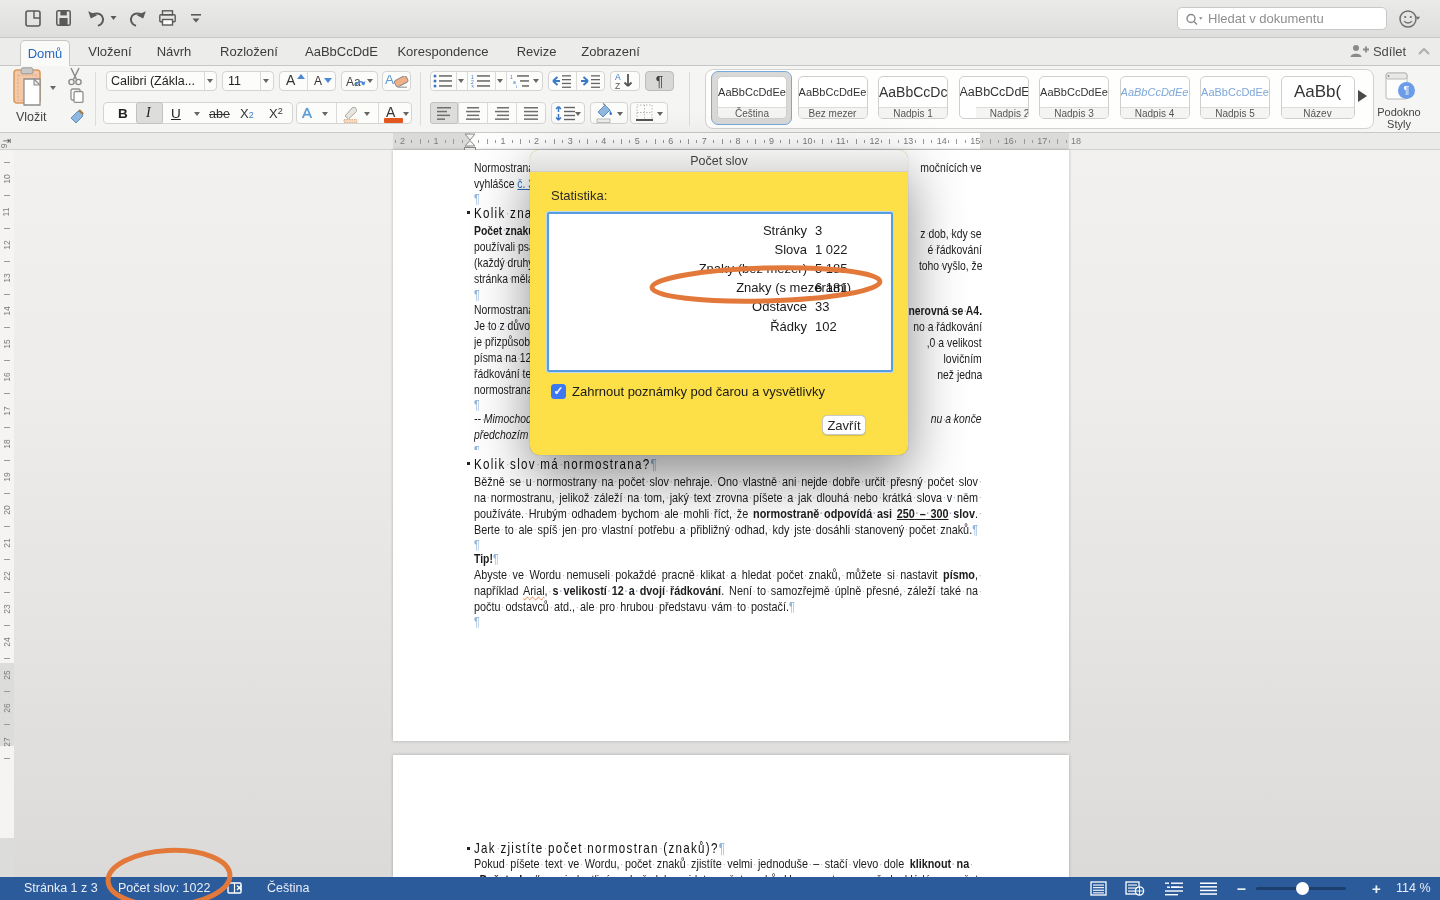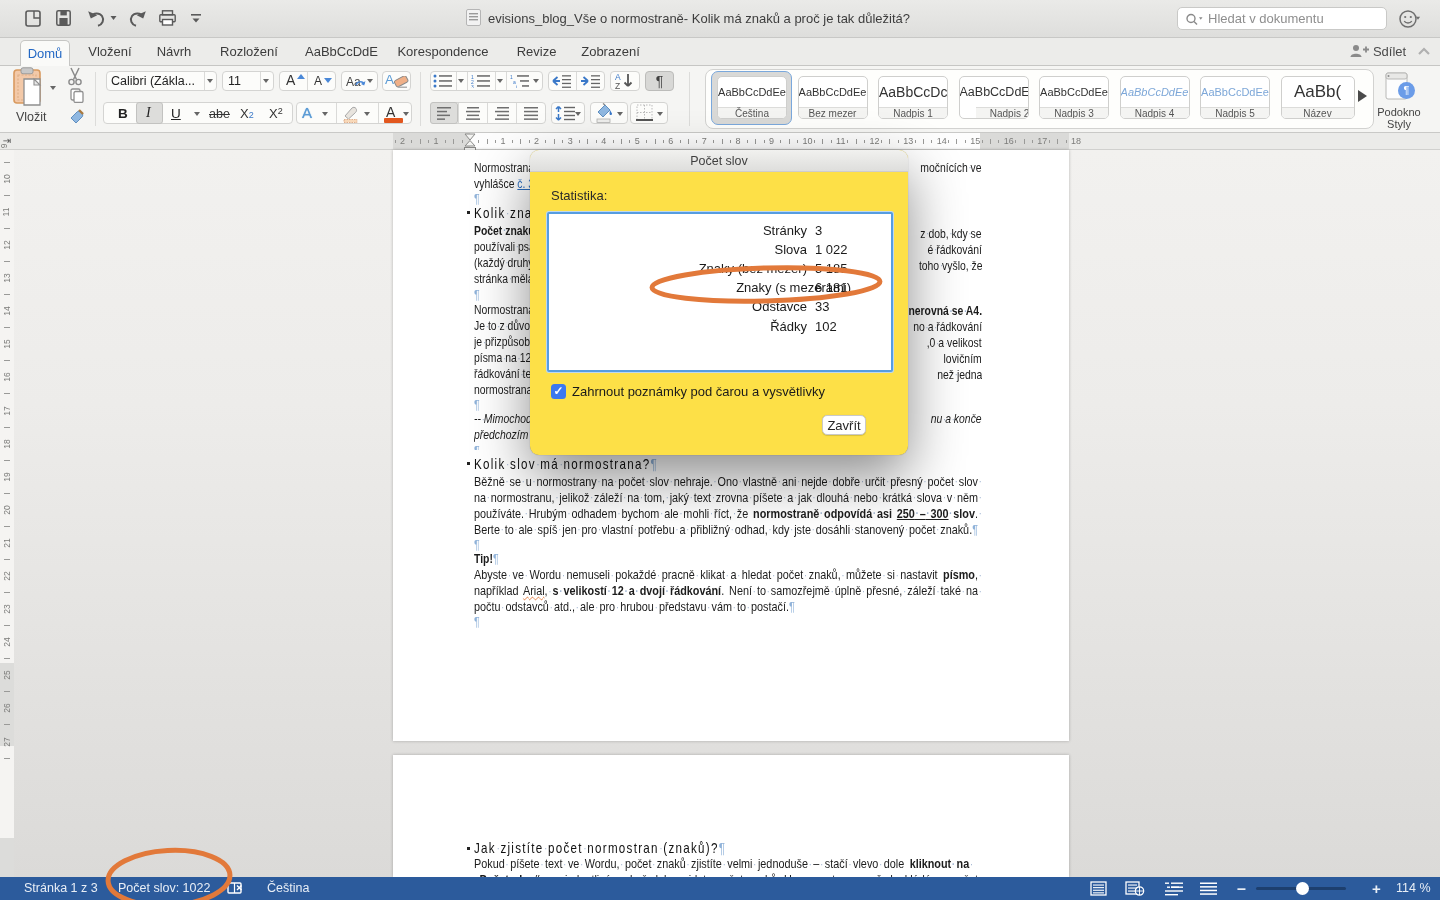--- a/index.html
+++ b/index.html
@@ -87,26 +87,20 @@
       </svg></span>
     <span class="ticon" style="left:159px"><svg width="17" height="16" viewBox="0 0 17 16" style="">
         <rect x="3.5" y="0.8" width="10" height="4" fill="none" stroke="#5a5a5a" stroke-width="1.4"></rect>
         <rect x="0.8" y="4.8" width="15.4" height="7" rx="1" fill="none" stroke="#5a5a5a" stroke-width="1.4"></rect>
         <rect x="3.5" y="9.5" width="10" height="5.5" fill="#fff" stroke="#5a5a5a" stroke-width="1.4"></rect>
       </svg></span>
     <span class="ticon" style="left:190px"><svg width="12" height="16" viewBox="0 0 12 16" style="">
         <rect x="1" y="4" width="10" height="1.6" fill="#5a5a5a"></rect>
         <path d="M2.5 8.5 L9.5 8.5 L6 12.5 Z" fill="#5a5a5a"></path>
       </svg></span>
-    <div id="doctitle"><svg width="15" height="17" viewBox="0 0 15 17" style="position:absolute;left:-22px;top:-2px;">
-        <rect x="0.5" y="0.5" width="14" height="16" rx="1.5" fill="#f2f2f2" stroke="#b5b5b5"></rect>
-        <rect x="3" y="4" width="9" height="1.4" fill="#9a9a9a"></rect>
-        <rect x="3" y="7" width="9" height="1.4" fill="#9a9a9a"></rect>
-        <rect x="3" y="10" width="9" height="1.4" fill="#9a9a9a"></rect>
-      </svg>evisions_blog_Vše o normostraně- Kolik má znaků a proč je tak důležitá?</div>
     <div id="searchbox">
       <svg width="22" height="13" viewBox="0 0 22 13" style="position:absolute;left:7px;top:5px;">
         <circle cx="6" cy="5.5" r="4" fill="none" stroke="#8a8a8a" stroke-width="1.4"></circle>
         <path d="M9 8.5 L12 11.5" stroke="#8a8a8a" stroke-width="1.4"></path>
         <path d="M14 4 L19 4 L16.5 7.5 Z" fill="#8a8a8a" transform="scale(0.7) translate(6,2.2)"></path>
       </svg>
       <span style="position:absolute;left:30px;top:3px;">Hledat v dokumentu</span>
     </div>
     <svg width="24" height="20" viewBox="0 0 24 20" style="position:absolute;left:1398px;top:9px;">
       <circle cx="10" cy="10" r="8" fill="none" stroke="#6e6e6e" stroke-width="1.5"></circle>

